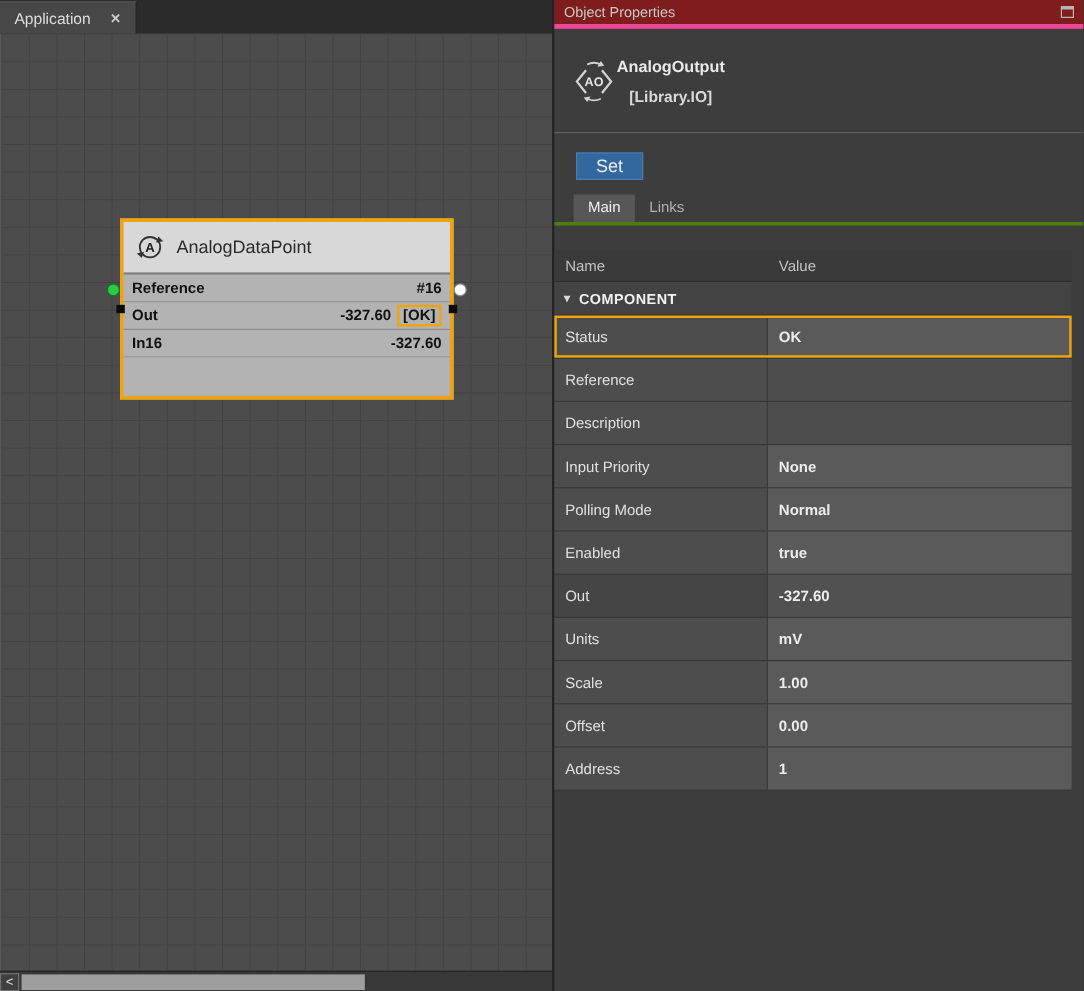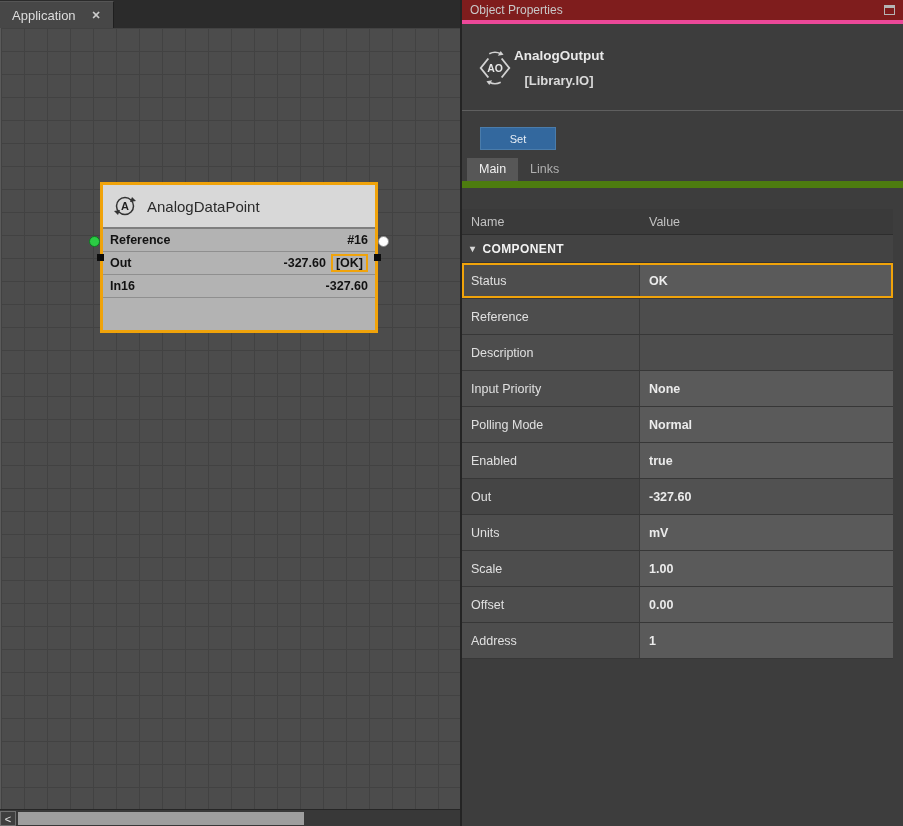--- a/index.html
+++ b/index.html
@@ -77,26 +77,26 @@
   }
   .dock-icon { width: 11px; height: 10px; border: 1px solid #b5b5b5; border-top-width: 3px; cursor: pointer; }
 
   .obj-head { display: flex; align-items: center; padding: 24px 14px 22px; text-align: center; }
   .ao-icon { width: 38px; height: 38px; flex: 0 0 auto; }
   .obj-name { font-weight: bold; font-size: 13.5px; color: #e9e9e9; }
   .obj-lib  { font-weight: bold; font-size: 13px; color: #dadada; margin-top: 10px; }
   .sep { height: 1px; background: #5f5f5f; }
 
   .set-btn {
-    display: block; margin: 16px 0 0 18px; width: 76px; height: 23px;
+    display: block; margin: 16px 0 0 18px; width: 56px; height: 23px;
     background: #33689E; color: #e8eef6; border: 1px solid #4a7cab;
-    font-size: 11px; font-family: "Liberation Sans", sans-serif; cursor: pointer;
-  }
-
-  .tabs { display: flex; margin-top: 13px; height: 25px; padding-left: 5px; border-bottom: 7px solid #4d7c0f; align-items: flex-end; }
+    font-size: 15px; font-family: "Liberation Sans", sans-serif; cursor: pointer;
+  }
+
+  .tabs { display: flex; margin-top: 13px; height: 25px; padding-left: 16px; border-bottom: 3px solid #4d7c0f; align-items: flex-end; }
   .ptab { padding: 4px 12px 5px; font-size: 12.5px; color: #b0b0b0; cursor: pointer; }
   .ptab.active { background: #575757; color: #f0f0f0; }
 
   .table { margin-right: 10px; }
   .thead {
     display: flex; height: 26px; background: #3a3a3a; border-bottom: 1px solid #2d2d2d;
     align-items: center; font-size: 12.5px; color: #c2c2c2; margin-top: 21px;
   }
   .thead .c1 { width: 178px; padding-left: 9px; }
   .thead .c2 { flex: 1; padding-left: 9px; }

